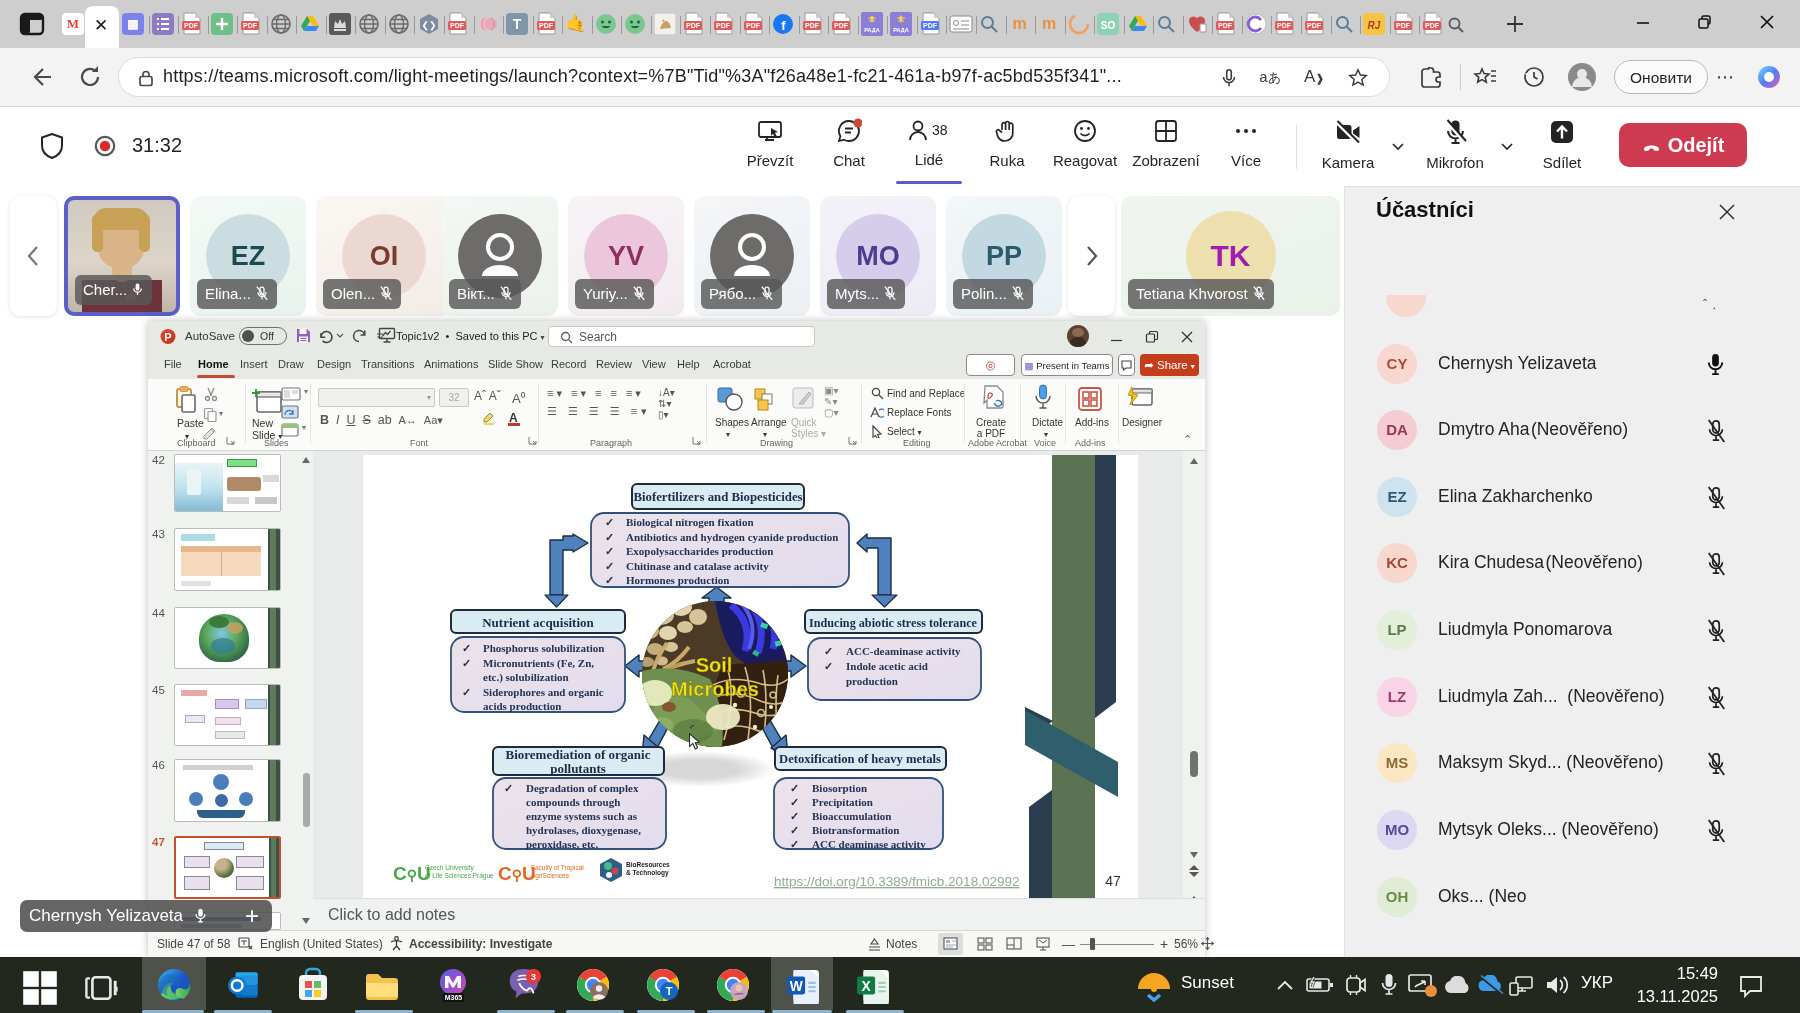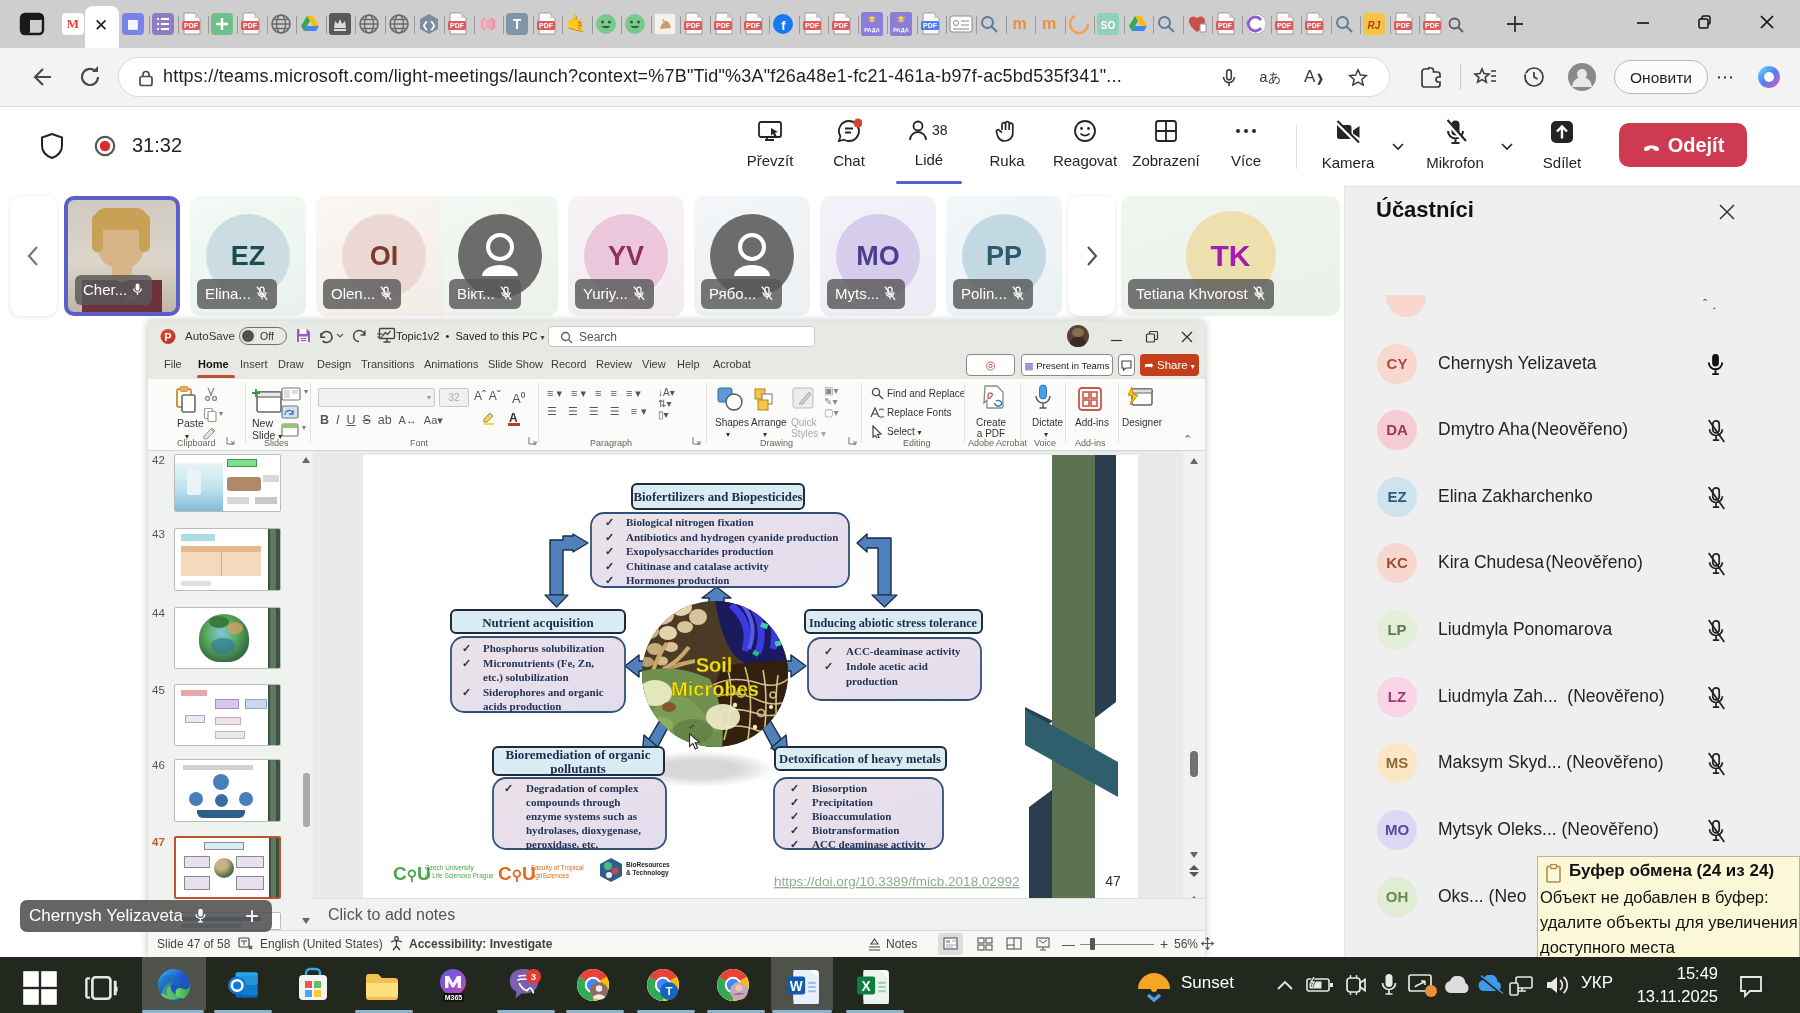--- a/index.html
+++ b/index.html
@@ -1212,28 +1212,20 @@
           <rect x="8.5" y="2" width="7" height="13" rx="3.5" fill="none" stroke="#222" stroke-width="1.9"></rect>
           <path d="M5 11a7 7 0 0 0 14 0M12 18v5M8.5 23h7" fill="none" stroke="#222" stroke-width="1.9"></path>
           <line x1="4" y1="1" x2="21" y2="25" stroke="#222" stroke-width="1.9"></line>
         </svg>
       </div>
     <div class="prow" style="top:690px;">
         <div class="pav" style="background:#e0ecd4;color:#6a8a4a;">OH</div>
         <div class="pname">Oks... (Neo</div>
       </div>
   </div>
-  <div id="tooltip">
-    <svg class="abs" style="left:8px;top:7px" width="15" height="19" viewBox="0 0 15 19">
-        <rect x="1" y="2.5" width="13" height="15.5" rx="1" fill="none" stroke="#b08d4f" stroke-width="1.6"></rect>
-        <rect x="4.5" y="0.5" width="6" height="4" rx="1" fill="#fbf8d8" stroke="#b08d4f" stroke-width="1.4"></rect>
-      </svg>
-    <div class="abs" style="left:31px;top:4px;font-weight:700;font-size:17px;">Буфер обмена (24 из 24)</div>
-    <div class="abs" style="left:2px;top:28px;line-height:25px;font-size:16.5px;">Объект не добавлен в буфер:<br>удалите объекты для увеличения<br>доступного места</div>
-  </div>
   <div id="cursor2"></div>
   <div id="selfview">Chernysh Yelizaveta&nbsp;&nbsp;<svg width="15" height="17" viewBox="0 0 24 26" style="vertical-align:-3px">
         <rect x="8.5" y="2" width="7" height="13" rx="3.5" fill="#fff"></rect>
         <path d="M5 11a7 7 0 0 0 14 0M12 18v5M8.5 23h7" fill="none" stroke="#fff" stroke-width="2.2"></path>
       </svg><span style="position:absolute;left:225px;top:0;font-size:24px;font-weight:300;">+</span></div>
   <div id="taskbar">
     <svg class="tbicon" style="left:22px;top:13px" width="30" height="30" viewBox="0 0 30 30">
         <rect x="1" y="1" width="13" height="13" fill="#fff"></rect>
         <rect x="16" y="1" width="13" height="13" fill="#fff"></rect>
         <rect x="1" y="16" width="13" height="13" fill="#fff"></rect>

